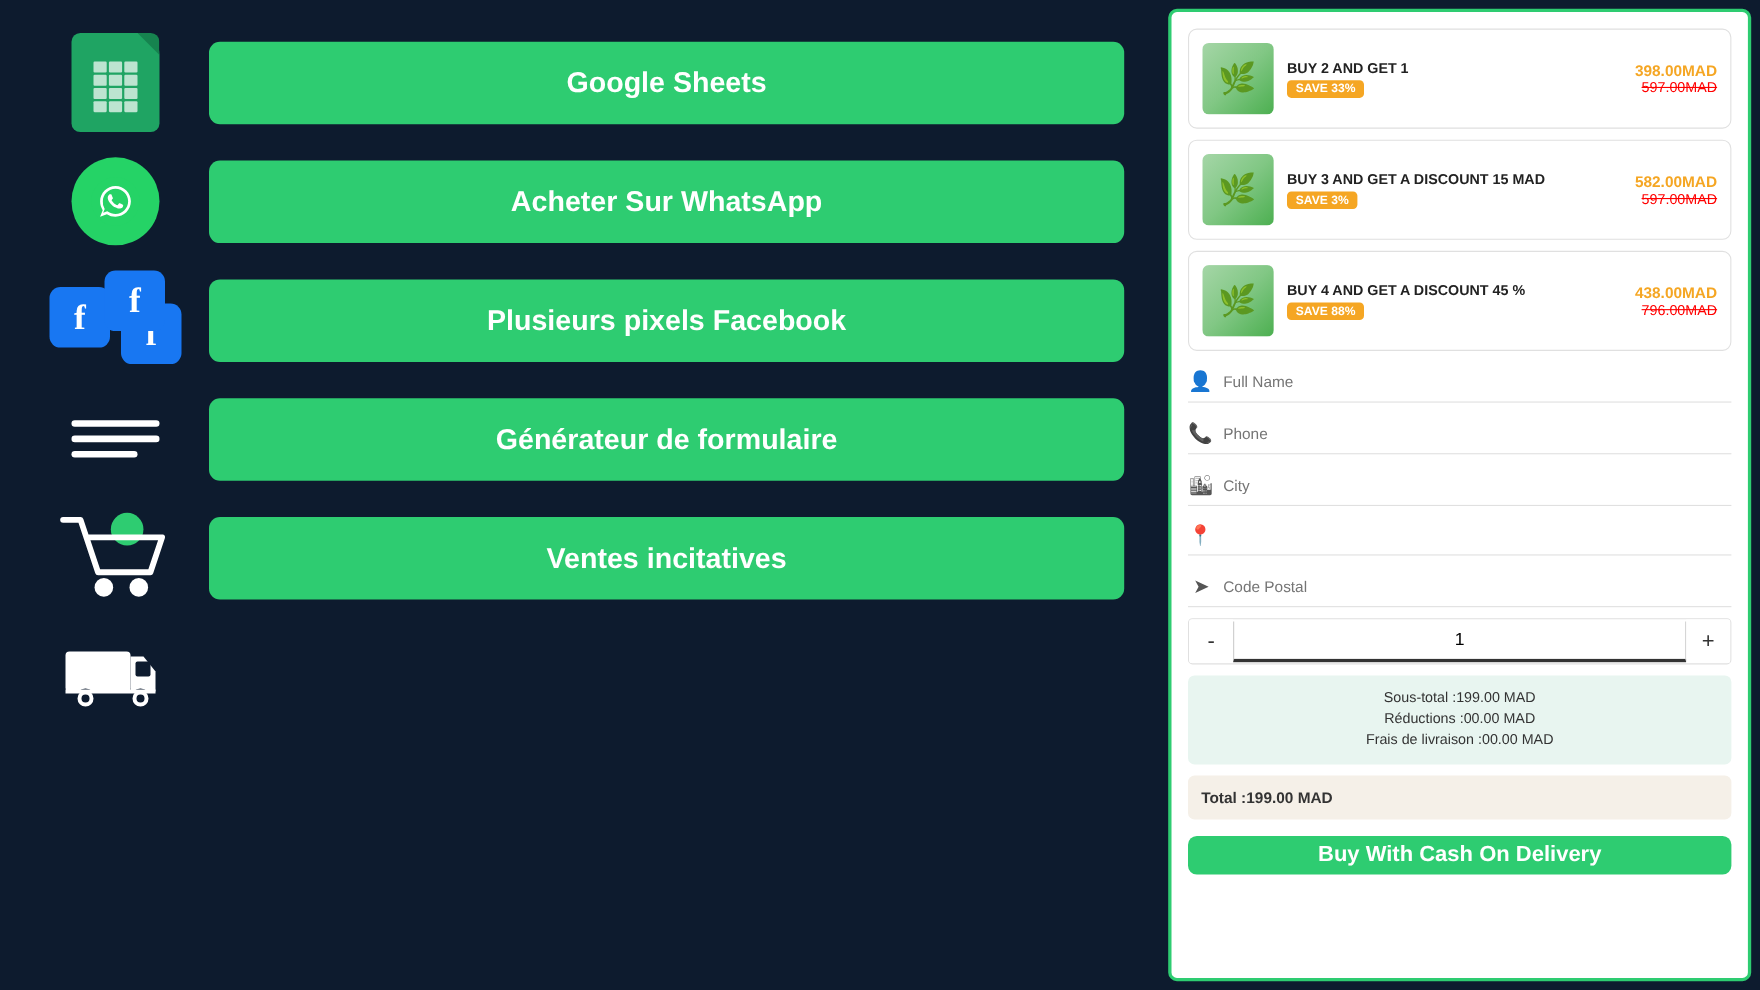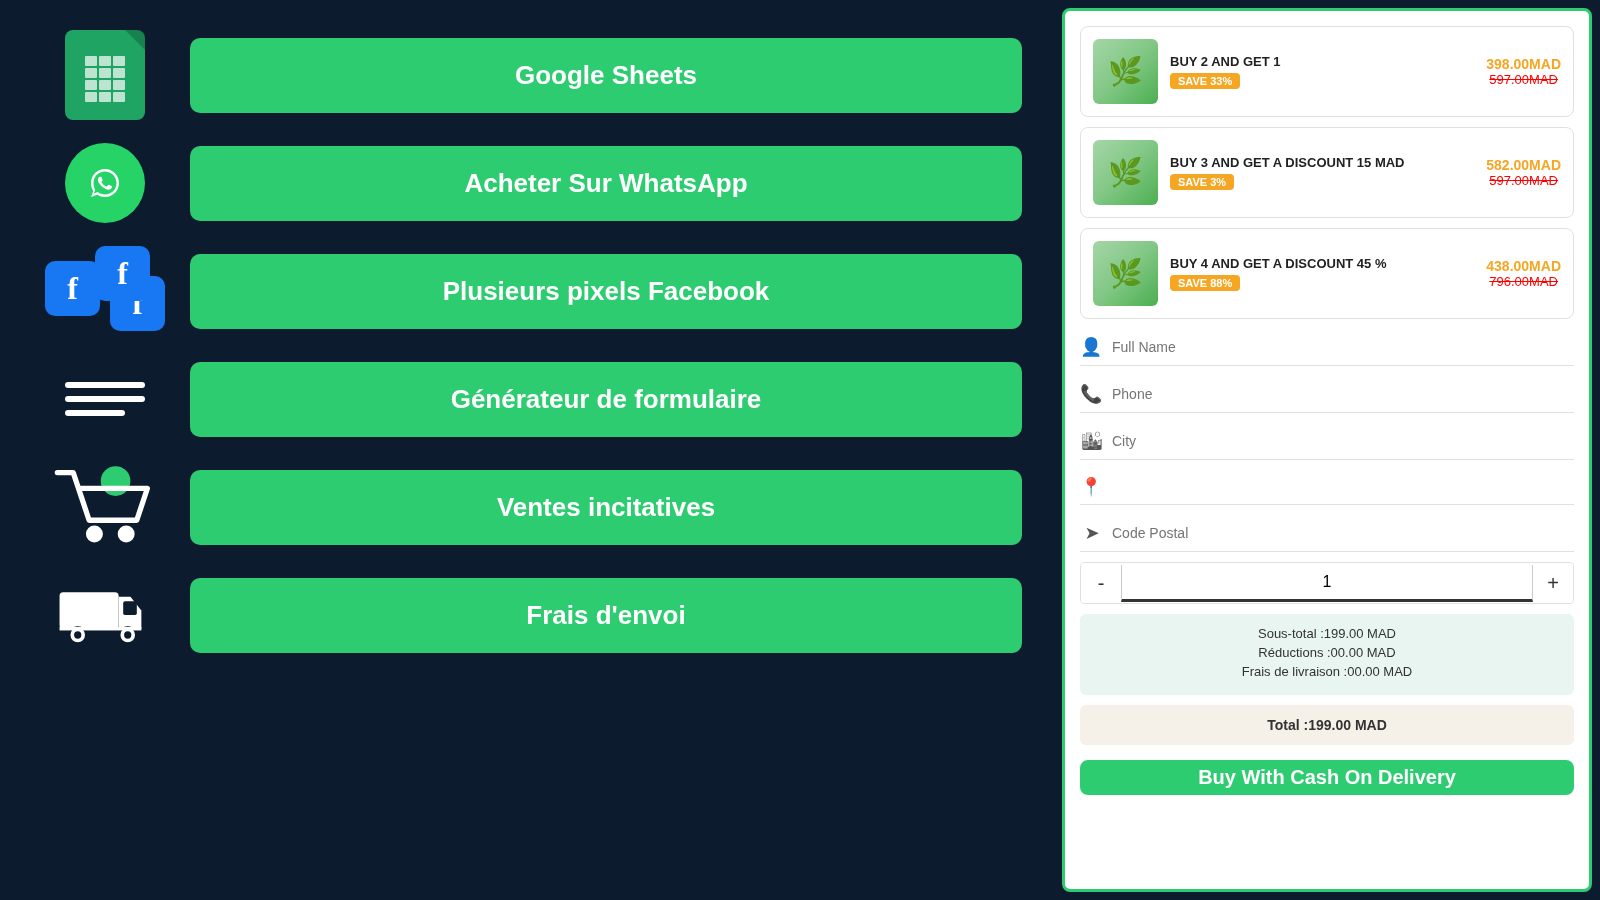--- a/index.html
+++ b/index.html
@@ -196,21 +196,21 @@
       background: #f5a623;
       color: white;
       font-size: 11px;
       font-weight: bold;
       padding: 2px 8px;
       border-radius: 4px;
       margin-top: 4px;
     }
 
     .offer-price {
-      text-align: center;
+      text-align: right;
     }
 
     .price-new {
       color: #f5a623;
       font-weight: bold;
       font-size: 14px;
     }
 
     .price-old {
       color: red;
@@ -286,21 +286,21 @@
       display: flex;
       justify-content: center;
       margin-bottom: 4px;
     }
 
     .total-final-section {
       background: #f5f0e8;
       border-radius: 6px;
       padding: 12px;
       display: flex;
-      justify-content: center;
+      justify-content: flex-start;
       font-size: 14px;
       font-weight: bold;
       color: #333;
     }
 
     
     .buy-btn {
       background: #2ecc71;
       color: white;
       border: none;
@@ -396,21 +396,20 @@
         <rect x="5" y="15" width="65" height="40" rx="4" fill="white"></rect>
         <path d="M70 35 L70 55 L95 55 L95 35 L83 20 L70 20 Z" fill="white"></path>
         <rect x="75" y="25" width="15" height="15" rx="2" fill="#0d1b2e"></rect>
         <circle cx="25" cy="62" r="9" fill="white" stroke="#0d1b2e" stroke-width="2"></circle>
         <circle cx="25" cy="62" r="4" fill="#0d1b2e"></circle>
         <circle cx="80" cy="62" r="9" fill="white" stroke="#0d1b2e" stroke-width="2"></circle>
         <circle cx="80" cy="62" r="4" fill="#0d1b2e"></circle>
         <rect x="5" y="53" width="90" height="4" fill="white"></rect>
       </svg>
     </div>
-    <button class="feature-btn">Frais d'envoi</button>
   </div>
 
 </div>
 
 <div class="right-panel">
 
   <div class="offer-card">
     <div class="offer-img">
       <div class="offer-img-inner">🌿</div>
     </div>

